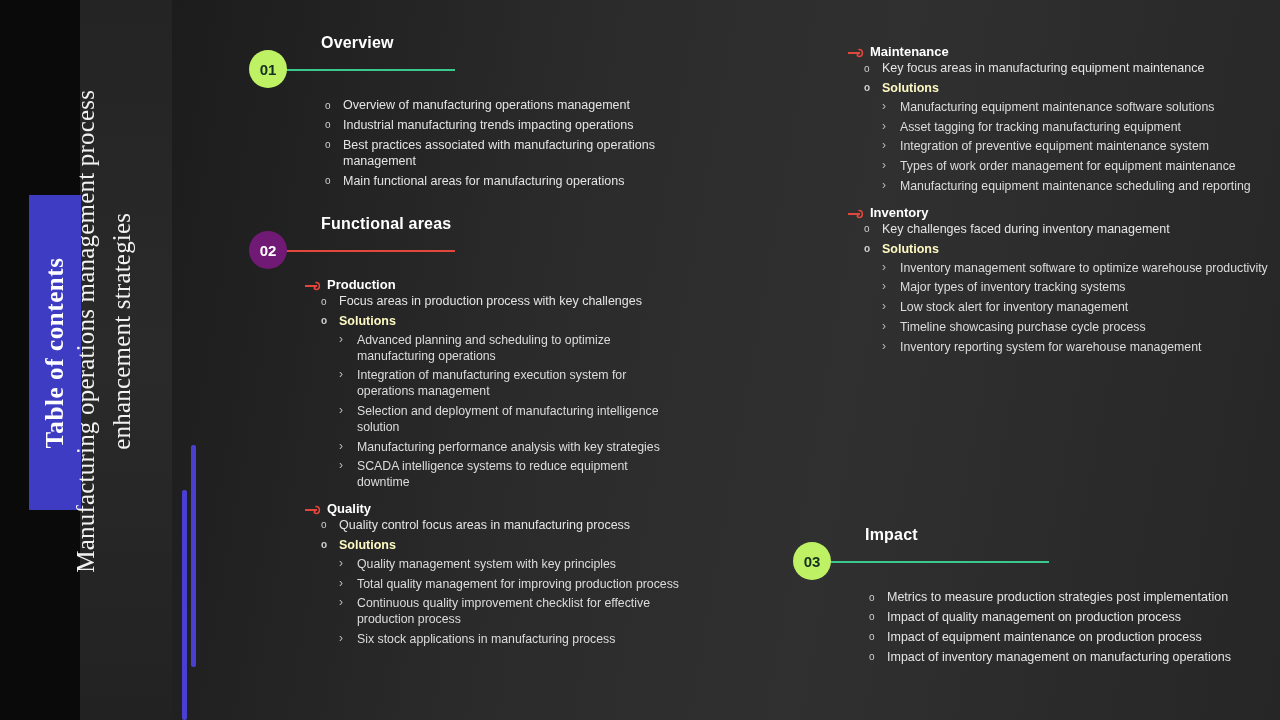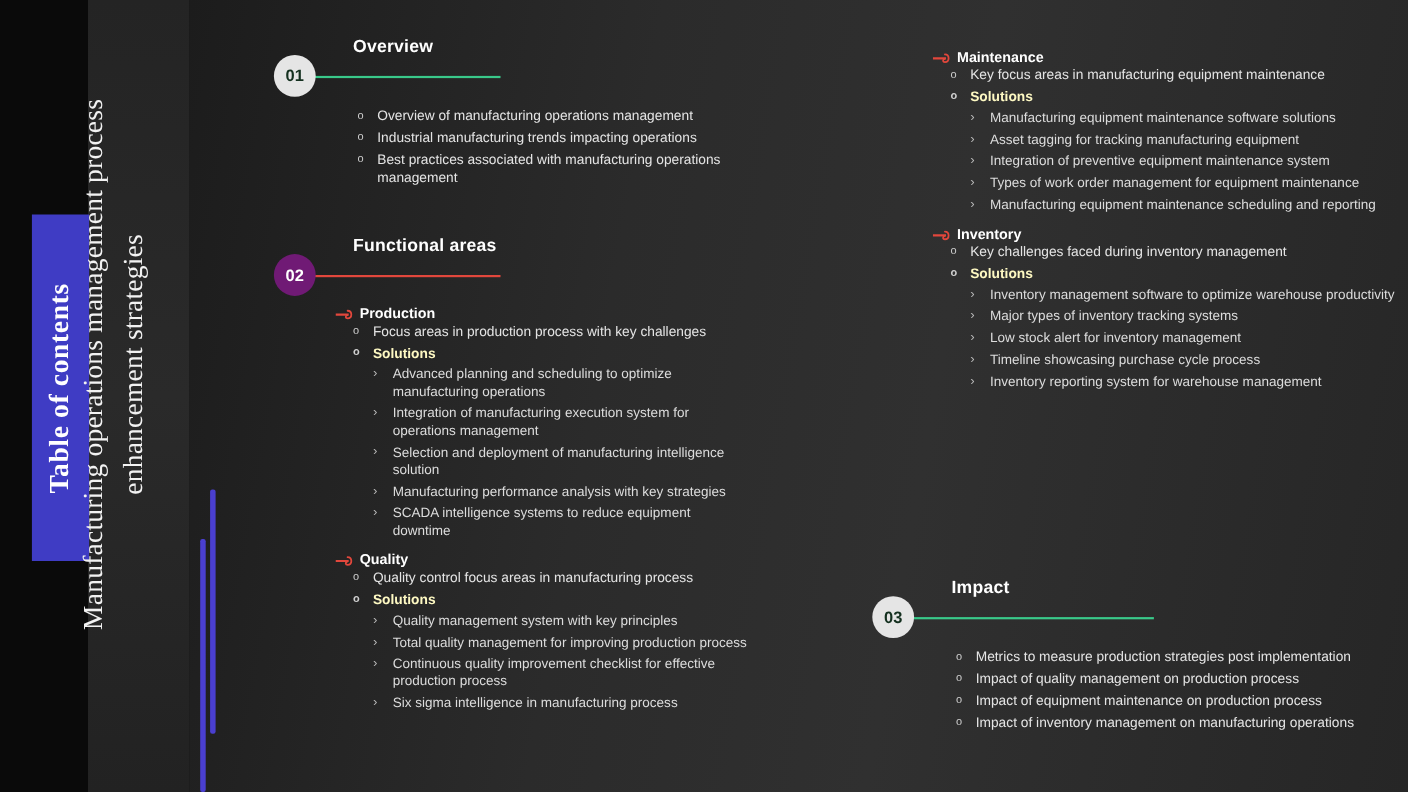--- a/index.html
+++ b/index.html
@@ -65,21 +65,21 @@
   
   .sec { position:absolute; }
   .badge-row { position:relative; height:38px; }
   .badge {
     position:absolute; left:0; top:0;
     width:38px; height:38px; border-radius:50%;
     display:flex; align-items:center; justify-content:center;
     font-size:15px; font-weight:700;
     z-index:2;
   }
-  .badge.green { background:#e5e5e5; color:#14301f; }
+  .badge.green { background:#bef264; color:#14301f; }
   .badge.red   { background:#701a75; color:#ffffff; }
   .rule {
     position:absolute; left:30px; top:19px;
     height:1.5px; width:176px;
   }
   .rule.green { background:#39c98a; }
   .rule.red   { background:#e2473c; }
   .sec-title {
     position:absolute; left:72px; top:-16px;
     font-size:16px; font-weight:700; color:#ffffff;
@@ -165,20 +165,21 @@
     <div class="badge-row">
       <div class="rule green"></div>
       <div class="badge green">01</div>
       <div class="sec-title">Overview</div>
     </div>
     <div class="body">
       <ul class="l1">
         <li>Overview  of manufacturing  operations  management</li>
         <li>Industrial  manufacturing  trends  impacting operations</li>
         <li>Best practices associated with manufacturing operations  management</li>
+        <li>Main functional  areas for manufacturing  operations</li>
       </ul>
     </div>
   </div>
 
   <div class="sec" id="sec-02">
     <div class="badge-row">
       <div class="rule red"></div>
       <div class="badge red">02</div>
       <div class="sec-title">Functional areas</div>
     </div>
@@ -222,21 +223,21 @@
         </div>
         <div class="inner">
           <ul class="l1">
             <li>Quality control focus  areas  in manufacturing  process</li>
             <li class="bold">Solutions</li>
           </ul>
           <ul class="l2 sol">
             <li>Quality management  system with key principles</li>
             <li>Total  quality management  for improving  production process</li>
             <li>Continuous  quality improvement  checklist for effective  production  process</li>
-            <li>Six sigma intelligence  in manufacturing  process</li>
+            <li>Six stock applications  in manufacturing  process</li>
           </ul>
         </div>
       </div>
     </div>
   </div>
 
   <div id="col-right">
 
     <div class="grp">
       <div class="subhead">

